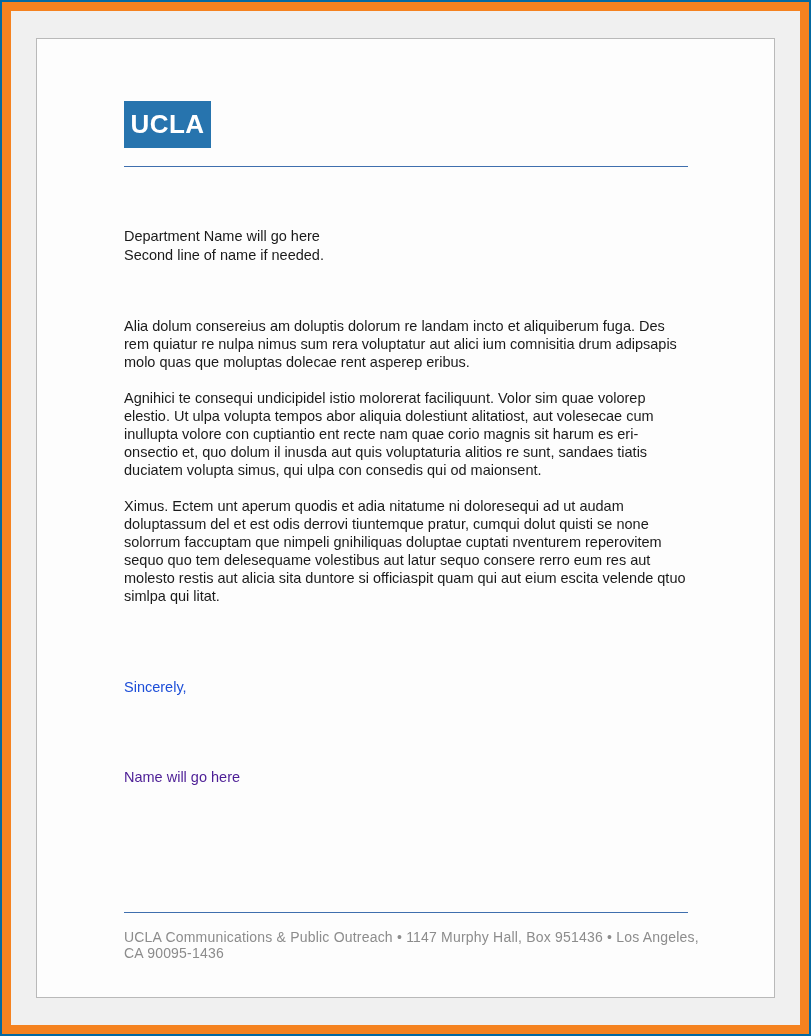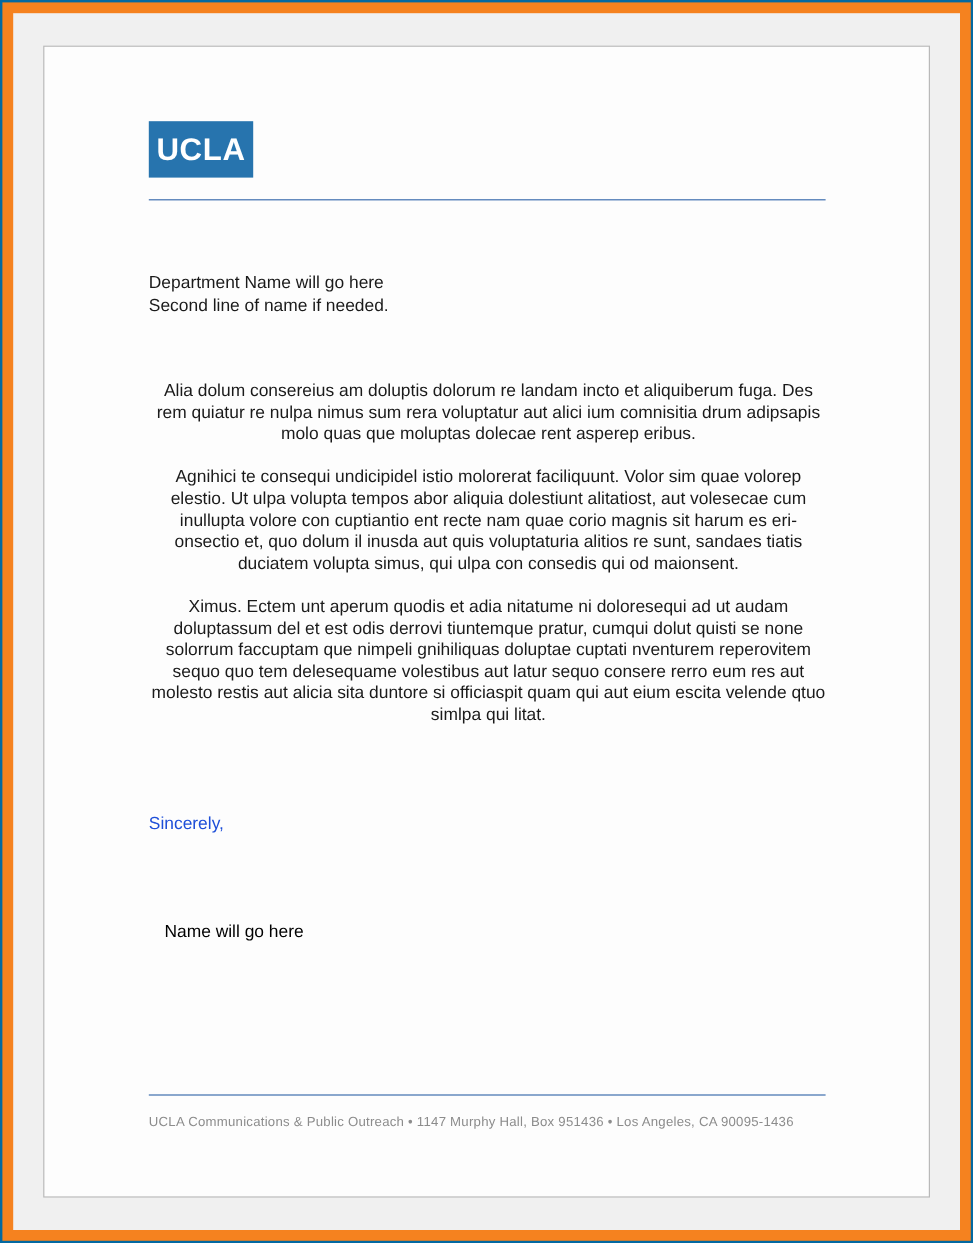--- a/index.html
+++ b/index.html
@@ -67,44 +67,44 @@
   }
   .body-text {
     position: absolute;
     left: 87px;
     top: 278px;
     width: 566px;
     font-size: 14.5px;
     line-height: 18px;
     color: #1a1a1a;
   }
-  .body-text p { margin: 0 0 18px 0; text-align: center; }
+  .body-text p { margin: 0 0 18px 0; }
   .closing {
     position: absolute;
     left: 87px;
     top: 640px;
     margin: 0;
     font-size: 14.5px;
     color: #1d4ed8;
   }
   .signature {
     position: absolute;
-    left: 100px;
+    left: 87px;
     top: 730px;
     margin: 0;
     font-size: 14.5px;
-    color: #000000;
+    color: #4c1d95;
   }
   .footer-rule { top: 873px; }
   .footer-text {
     position: absolute;
     left: 87px;
     right: 60px;
     top: 890px;
-    font-size: 11px;
+    font-size: 14px;
     color: #8c8c8c;
     letter-spacing: 0.2px;
   }
 </style>
 </head>
 <body>
 
 <div class="outer-frame">
   <div class="mat">
     <div class="page">

